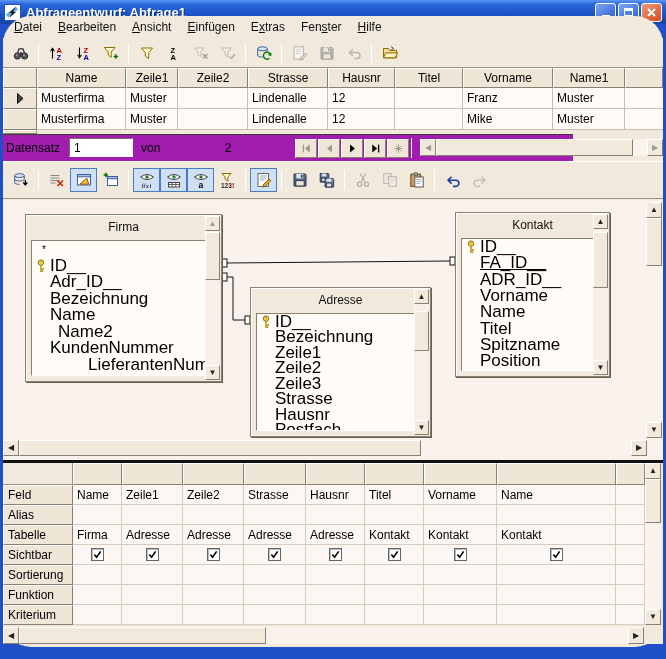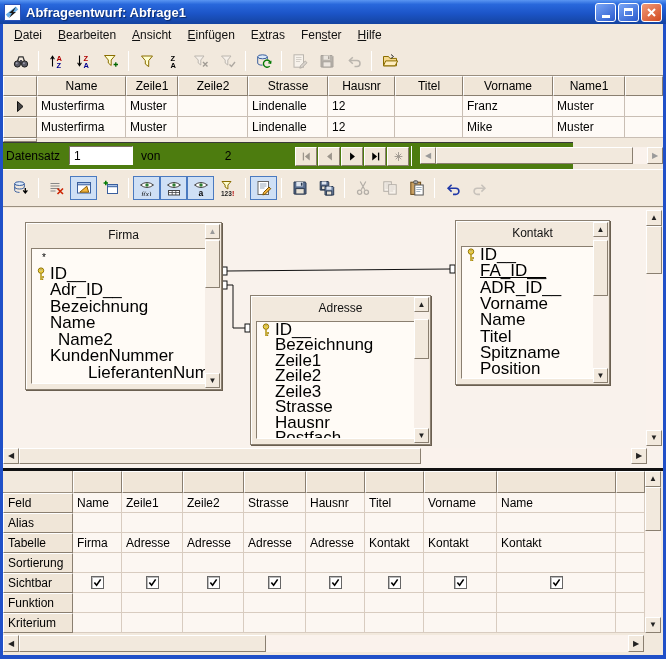--- a/index.html
+++ b/index.html
@@ -12,42 +12,42 @@
   .app-icon{width:17px;height:17px;display:flex;flex:none;}
   .title-text{color:#fff;font-weight:bold;font-size:13px;margin-left:5px;flex:1;white-space:nowrap;
     text-shadow:1px 1px 1px #0a2a6a;}
   .wbtn{width:21px;height:19px;border-radius:3px;margin-left:2px;flex:none;display:flex;
     align-items:center;justify-content:center;border:1px solid #fff;}
   .wbtn.minmax{background:linear-gradient(145deg,#7aa6f6,#2a5ace);}
   .wbtn.close{background:linear-gradient(145deg,#f09a78,#d24a20);}
   .glyph-min{width:8px;height:3px;background:#fff;margin-top:9px;}
   .glyph-max{width:9px;height:8px;border:1px solid #fff;border-top:3px solid #fff;}
   
-  .content{position:absolute;left:3px;top:24px;width:660px;height:631px;background:#f2e9dd;}
+  .content{position:absolute;left:3px;top:16px;width:660px;height:631px;background:#f2e9dd;border-radius:28px;}
   .menubar{position:absolute;left:0;top:0;width:660px;height:22px;display:flex;align-items:center;padding-left:3px;}
   .menu-item{padding:3px 8px;font-size:12px;color:#111;}
   .toolbar{position:absolute;display:flex;align-items:center;padding-left:4px;background:#f2e9dd;}
   #toolbar1{left:0;top:22px;width:660px;height:30px;border-bottom:1px solid #9a8f80;}
   #toolbar2{left:0;top:145px;width:660px;height:38px;border-top:1px solid #fff;border-bottom:1px solid #9a8f80;}
   .tbtn{width:27px;height:24px;display:flex;align-items:center;justify-content:center;border:1px solid transparent;flex:none;}
   .tbtn.pressed{background:#cfe0f5;border:1px solid #4a7ac0;}
   .tbtn.disabled svg{filter:grayscale(1) opacity(.4);}
   .tsep{width:1px;height:20px;background:#b0a493;border-right:1px solid #fff;margin:0 4px;flex:none;}
   
   .result{position:absolute;left:0;top:52px;width:660px;height:66px;background:#f2e9dd;overflow:hidden;}
   .rt-row{display:flex;}
   .raised{background:#f0e6d8;border-top:1px solid #fff;border-left:1px solid #fff;
     border-right:1px solid #8a7f70;border-bottom:1px solid #8a7f70;}
   .rt-hcell{height:20px;font-size:12px;display:flex;align-items:center;justify-content:center;
     overflow:hidden;white-space:nowrap;flex:none;}
   .rt-rowhdr{width:34px;height:21px;flex:none;display:flex;align-items:center;justify-content:center;}
   .rt-cell{height:21px;background:#fefaf6;border-right:1px solid #c9beb4;border-bottom:1px solid #c9beb4;
     font-size:12px;padding:0 4px;display:flex;align-items:center;overflow:hidden;white-space:nowrap;flex:none;}
   
-  .navigator{position:absolute;left:0;top:118px;width:570px;height:27px;background:#4d7c0f;
+  .navigator{position:absolute;left:0;top:118px;width:570px;height:27px;background:#a21caf;
     border-top:1px solid #3a3a3a;}
   .nav-label{position:absolute;left:3px;top:6px;font-size:12px;}
   .nav-input{position:absolute;left:66px;top:3px;width:64px;height:19px;background:#fff;font-size:12px;
     padding:2px 4px;border:1px solid;border-color:#7a7063 #fff #fff #7a7063;}
   .nav-of{position:absolute;left:138px;top:6px;font-size:12px;}
   .nav-total{position:absolute;left:195px;top:6px;width:60px;text-align:center;font-size:12px;}
   .nav-btn{width:22px;height:19px;margin-right:1px;display:flex;align-items:center;justify-content:center;flex:none;}
   .nav-btn.disabled svg{filter:grayscale(1) opacity(.35);}
   #navButtons{position:absolute;left:292px;top:4px;display:flex;}
   .nav-sep{position:absolute;left:408px;top:3px;width:1px;height:20px;background:#b0a493;border-right:1px solid #fff;}
@@ -645,89 +645,89 @@
           <div class="g-cell" style="width: 61px;">Adresse</div>
           <div class="g-cell" style="width: 61px;">Adresse</div>
           <div class="g-cell" style="width: 62px;">Adresse</div>
           <div class="g-cell" style="width: 59px;">Adresse</div>
           <div class="g-cell" style="width: 59px;">Kontakt</div>
           <div class="g-cell" style="width: 73px;">Kontakt</div>
           <div class="g-cell" style="width: 119px;">Kontakt</div>
           <div class="g-cell" style="width: 29px;"></div>
         </div>
         <div class="g-row">
+          <div class="g-label raised">Sichtbar</div>
+          <div class="g-cell" style="width: 49px; justify-content: center;">
+            <div class="checkbox">
+              <svg width="9" height="9" viewBox="0 0 10 10">
+                <path d="M1.5 5l2.5 3 4.5-6.5" stroke="#000" stroke-width="1.8" fill="none"></path>
+              </svg>
+            </div>
+          </div>
+          <div class="g-cell" style="width: 61px; justify-content: center;">
+            <div class="checkbox">
+              <svg width="9" height="9" viewBox="0 0 10 10">
+                <path d="M1.5 5l2.5 3 4.5-6.5" stroke="#000" stroke-width="1.8" fill="none"></path>
+              </svg>
+            </div>
+          </div>
+          <div class="g-cell" style="width: 61px; justify-content: center;">
+            <div class="checkbox">
+              <svg width="9" height="9" viewBox="0 0 10 10">
+                <path d="M1.5 5l2.5 3 4.5-6.5" stroke="#000" stroke-width="1.8" fill="none"></path>
+              </svg>
+            </div>
+          </div>
+          <div class="g-cell" style="width: 62px; justify-content: center;">
+            <div class="checkbox">
+              <svg width="9" height="9" viewBox="0 0 10 10">
+                <path d="M1.5 5l2.5 3 4.5-6.5" stroke="#000" stroke-width="1.8" fill="none"></path>
+              </svg>
+            </div>
+          </div>
+          <div class="g-cell" style="width: 59px; justify-content: center;">
+            <div class="checkbox">
+              <svg width="9" height="9" viewBox="0 0 10 10">
+                <path d="M1.5 5l2.5 3 4.5-6.5" stroke="#000" stroke-width="1.8" fill="none"></path>
+              </svg>
+            </div>
+          </div>
+          <div class="g-cell" style="width: 59px; justify-content: center;">
+            <div class="checkbox">
+              <svg width="9" height="9" viewBox="0 0 10 10">
+                <path d="M1.5 5l2.5 3 4.5-6.5" stroke="#000" stroke-width="1.8" fill="none"></path>
+              </svg>
+            </div>
+          </div>
+          <div class="g-cell" style="width: 73px; justify-content: center;">
+            <div class="checkbox">
+              <svg width="9" height="9" viewBox="0 0 10 10">
+                <path d="M1.5 5l2.5 3 4.5-6.5" stroke="#000" stroke-width="1.8" fill="none"></path>
+              </svg>
+            </div>
+          </div>
+          <div class="g-cell" style="width: 119px; justify-content: center;">
+            <div class="checkbox">
+              <svg width="9" height="9" viewBox="0 0 10 10">
+                <path d="M1.5 5l2.5 3 4.5-6.5" stroke="#000" stroke-width="1.8" fill="none"></path>
+              </svg>
+            </div>
+          </div>
+          <div class="g-cell" style="width: 29px;"></div>
+        </div>
+        <div class="g-row">
           <div class="g-label raised">Sortierung</div>
           <div class="g-cell" style="width: 49px;"></div>
           <div class="g-cell" style="width: 61px;"></div>
           <div class="g-cell" style="width: 61px;"></div>
           <div class="g-cell" style="width: 62px;"></div>
           <div class="g-cell" style="width: 59px;"></div>
           <div class="g-cell" style="width: 59px;"></div>
           <div class="g-cell" style="width: 73px;"></div>
           <div class="g-cell" style="width: 119px;"></div>
-          <div class="g-cell" style="width: 29px;"></div>
-        </div>
-        <div class="g-row">
-          <div class="g-label raised">Sichtbar</div>
-          <div class="g-cell" style="width: 49px; justify-content: center;">
-            <div class="checkbox">
-              <svg width="9" height="9" viewBox="0 0 10 10">
-                <path d="M1.5 5l2.5 3 4.5-6.5" stroke="#000" stroke-width="1.8" fill="none"></path>
-              </svg>
-            </div>
-          </div>
-          <div class="g-cell" style="width: 61px; justify-content: center;">
-            <div class="checkbox">
-              <svg width="9" height="9" viewBox="0 0 10 10">
-                <path d="M1.5 5l2.5 3 4.5-6.5" stroke="#000" stroke-width="1.8" fill="none"></path>
-              </svg>
-            </div>
-          </div>
-          <div class="g-cell" style="width: 61px; justify-content: center;">
-            <div class="checkbox">
-              <svg width="9" height="9" viewBox="0 0 10 10">
-                <path d="M1.5 5l2.5 3 4.5-6.5" stroke="#000" stroke-width="1.8" fill="none"></path>
-              </svg>
-            </div>
-          </div>
-          <div class="g-cell" style="width: 62px; justify-content: center;">
-            <div class="checkbox">
-              <svg width="9" height="9" viewBox="0 0 10 10">
-                <path d="M1.5 5l2.5 3 4.5-6.5" stroke="#000" stroke-width="1.8" fill="none"></path>
-              </svg>
-            </div>
-          </div>
-          <div class="g-cell" style="width: 59px; justify-content: center;">
-            <div class="checkbox">
-              <svg width="9" height="9" viewBox="0 0 10 10">
-                <path d="M1.5 5l2.5 3 4.5-6.5" stroke="#000" stroke-width="1.8" fill="none"></path>
-              </svg>
-            </div>
-          </div>
-          <div class="g-cell" style="width: 59px; justify-content: center;">
-            <div class="checkbox">
-              <svg width="9" height="9" viewBox="0 0 10 10">
-                <path d="M1.5 5l2.5 3 4.5-6.5" stroke="#000" stroke-width="1.8" fill="none"></path>
-              </svg>
-            </div>
-          </div>
-          <div class="g-cell" style="width: 73px; justify-content: center;">
-            <div class="checkbox">
-              <svg width="9" height="9" viewBox="0 0 10 10">
-                <path d="M1.5 5l2.5 3 4.5-6.5" stroke="#000" stroke-width="1.8" fill="none"></path>
-              </svg>
-            </div>
-          </div>
-          <div class="g-cell" style="width: 119px; justify-content: center;">
-            <div class="checkbox">
-              <svg width="9" height="9" viewBox="0 0 10 10">
-                <path d="M1.5 5l2.5 3 4.5-6.5" stroke="#000" stroke-width="1.8" fill="none"></path>
-              </svg>
-            </div>
-          </div>
           <div class="g-cell" style="width: 29px;"></div>
         </div>
         <div class="g-row">
           <div class="g-label raised">Funktion</div>
           <div class="g-cell" style="width: 49px;"></div>
           <div class="g-cell" style="width: 61px;"></div>
           <div class="g-cell" style="width: 61px;"></div>
           <div class="g-cell" style="width: 62px;"></div>
           <div class="g-cell" style="width: 59px;"></div>
           <div class="g-cell" style="width: 59px;"></div>

